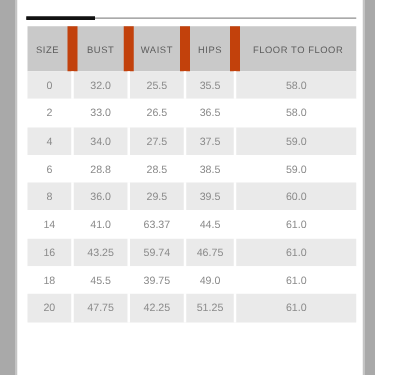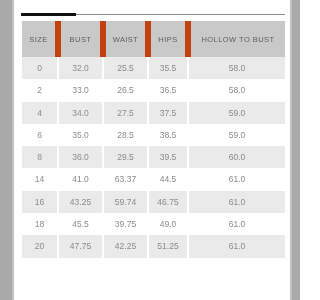--- a/index.html
+++ b/index.html
@@ -93,21 +93,21 @@
 
   
   #chart thead th {
     background: #c9c9c9;
     color: #5c5c5c;
     font-size: 7.5px;
     letter-spacing: 0.45px;
     font-weight: 400;
     height: 36px;
     line-height: 11px;
-    border-right: 6px solid #c2410c;
+    border-right: 8px solid #c2410c;
   }
   #chart thead th:last-child { border-right: none; }
 
   
   #chart tbody td {
     color: #8b8b8b;
     font-size: 8.5px;
     height: 22.3px;
     line-height: 22.3px;
     border-right: 2px solid #ffffff;
@@ -149,21 +149,21 @@
         <col class="c-waist">
         <col class="c-hips">
         <col class="c-hollow">
       </colgroup>
       <thead>
         <tr>
           <th>SIZE</th>
           <th>BUST</th>
           <th>WAIST</th>
           <th>HIPS</th>
-          <th>HOLLOW TO BUST</th>
+          <th>FLOOR TO FLOOR</th>
         </tr>
       </thead>
       <tbody id="chart-body">
           <tr class="odd">
             <td>0</td>
             <td>32.0</td>
             <td>25.5</td>
             <td>35.5</td>
             <td>58.0</td>
           </tr>
@@ -176,21 +176,21 @@
           </tr>
           <tr class="odd">
             <td>4</td>
             <td>34.0</td>
             <td>27.5</td>
             <td>37.5</td>
             <td>59.0</td>
           </tr>
           <tr class="even">
             <td>6</td>
-            <td>35.0</td>
+            <td>28.8</td>
             <td>28.5</td>
             <td>38.5</td>
             <td>59.0</td>
           </tr>
           <tr class="odd">
             <td>8</td>
             <td>36.0</td>
             <td>29.5</td>
             <td>39.5</td>
             <td>60.0</td>

